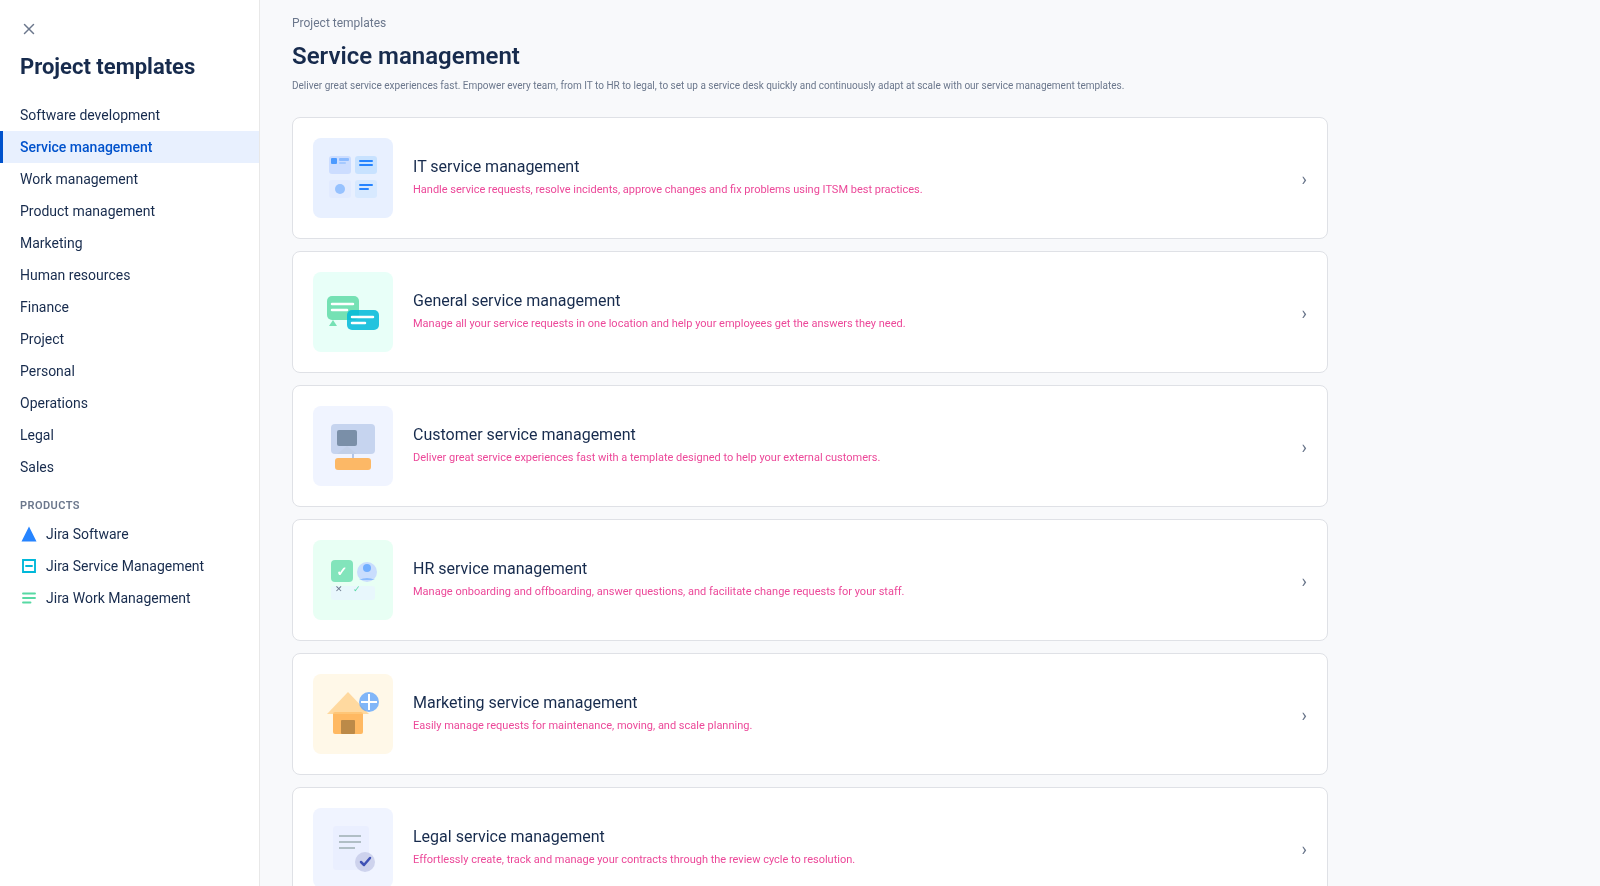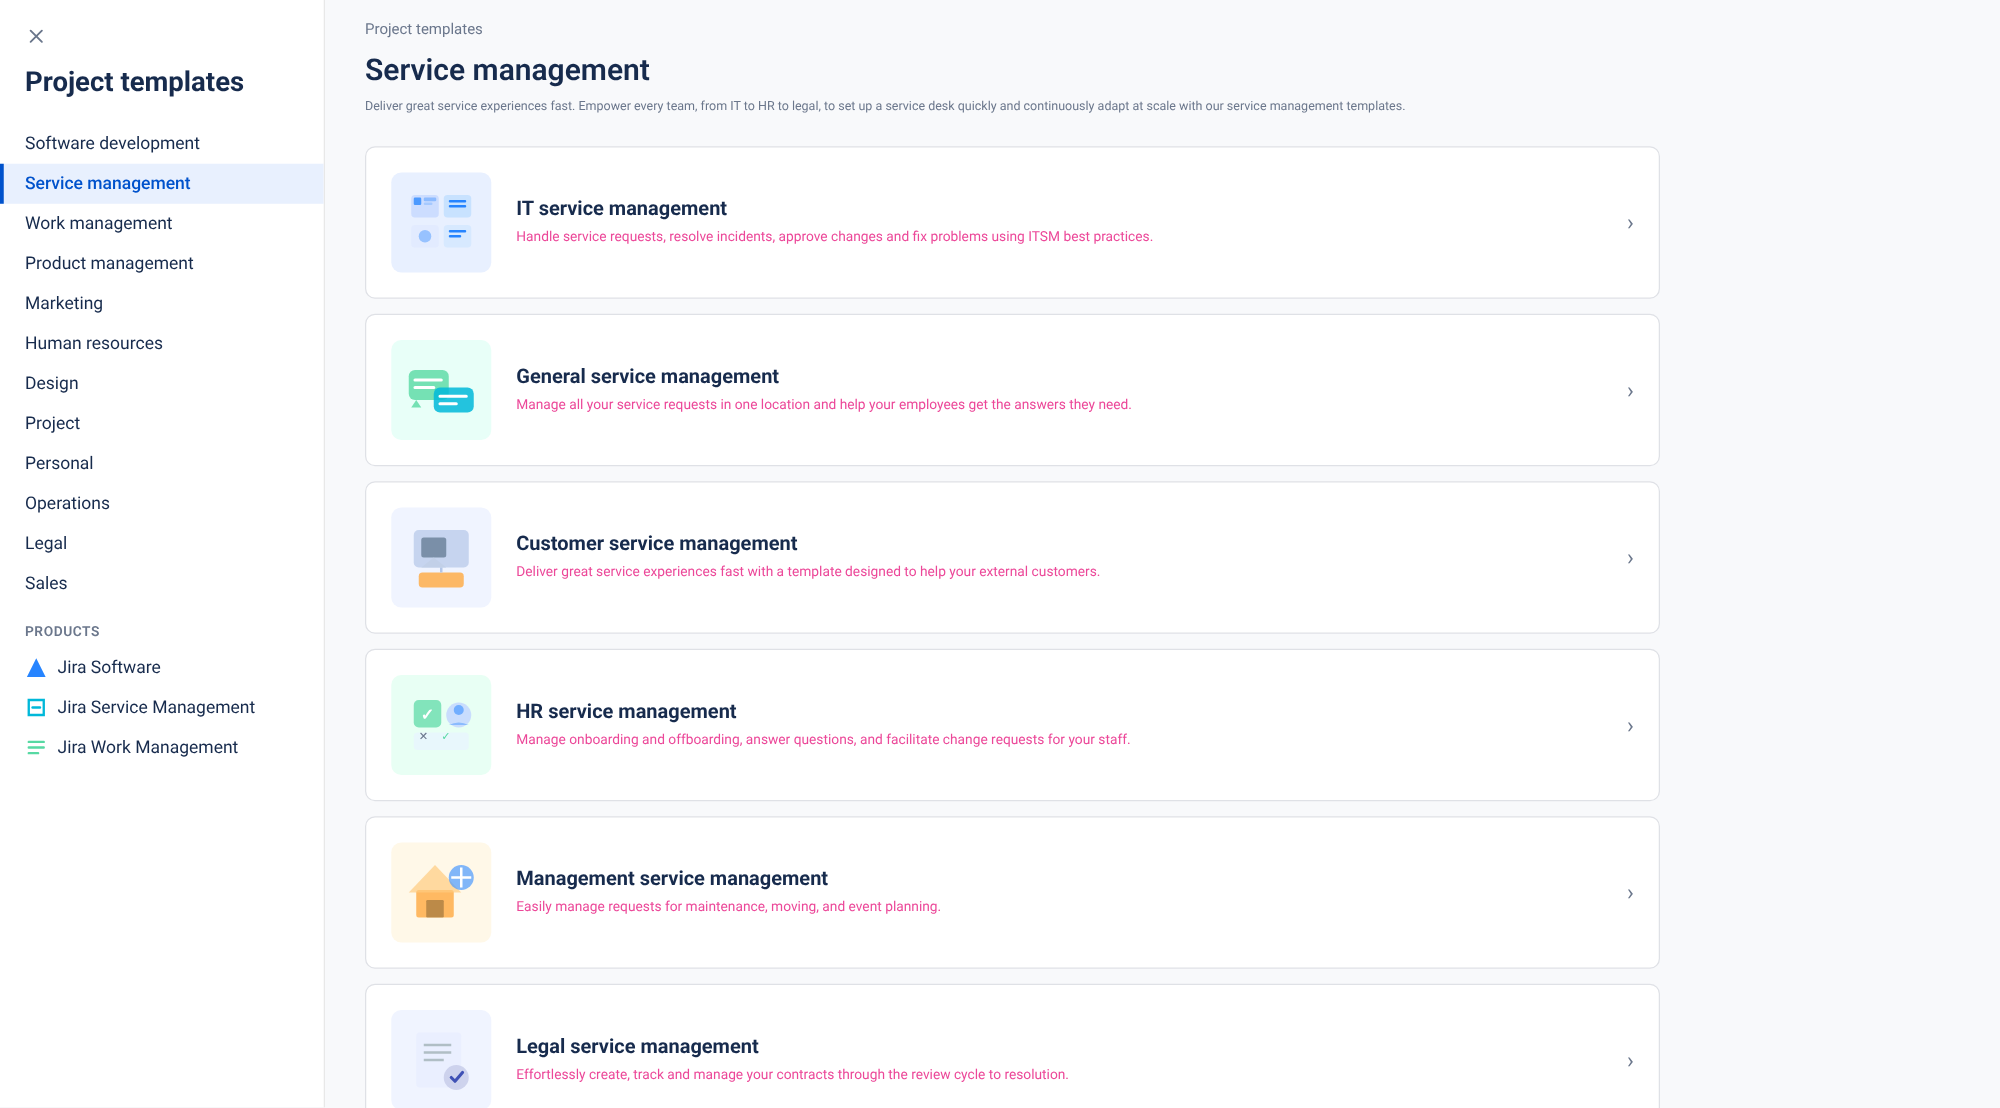--- a/index.html
+++ b/index.html
@@ -124,21 +124,21 @@
       align-items: center;
       justify-content: center;
       overflow: hidden;
     }
 
     .template-content {
       flex: 1;
     }
     .template-name {
       font-size: 16px;
-      font-weight: 700;
+      font-weight: 400;
       color: #172b4d;
       margin-bottom: 6px;
     }
     .template-desc {
       font-size: 11px;
       color: #ec4899;
       line-height: 1.5;
     }
     .template-arrow {
       color: #6b778c;
@@ -170,21 +170,21 @@
       <li>
         <a href="#">Product management</a>
       </li>
       <li>
         <a href="#">Marketing</a>
       </li>
       <li>
         <a href="#">Human resources</a>
       </li>
       <li>
-        <a href="#">Design</a>
+        <a href="#">Finance</a>
       </li>
       <li>
         <a href="#">Project</a>
       </li>
       <li>
         <a href="#">Personal</a>
       </li>
       <li>
         <a href="#">Operations</a>
       </li>
@@ -307,22 +307,22 @@
     <svg width="60" height="60" viewBox="0 0 60 60">
       <rect x="10" y="28" width="30" height="22" rx="2" fill="#ffa940" opacity="0.8"></rect>
       <polygon points="4,30 25,8 46,30" fill="#ffcc80" opacity="0.7"></polygon>
       <rect x="18" y="36" width="14" height="14" rx="1" fill="#7a5c2e" opacity="0.5"></rect>
       <circle cx="46" cy="18" r="10" fill="#4c9aff" opacity="0.7"></circle>
       <line x1="46" y1="10" x2="46" y2="26" stroke="white" stroke-width="2"></line>
       <line x1="38" y1="18" x2="54" y2="18" stroke="white" stroke-width="2"></line>
     </svg>
     </div>
     <div class="template-content">
-      <div class="template-name">Management service management</div>
-      <div class="template-desc">Easily manage requests for maintenance, moving, and event planning.</div>
+      <div class="template-name">Marketing service management</div>
+      <div class="template-desc">Easily manage requests for maintenance, moving, and scale planning.</div>
     </div>
     <div class="template-arrow">›</div>
   </div>
       <div class="template-card">
     <div class="template-icon" style="background:#f0f4ff">
 
     <svg width="60" height="60" viewBox="0 0 60 60">
       <rect x="10" y="8" width="36" height="44" rx="3" fill="#e8eeff" opacity="0.8"></rect>
       <line x1="16" y1="18" x2="38" y2="18" stroke="#b0bec5" stroke-width="2"></line>
       <line x1="16" y1="24" x2="38" y2="24" stroke="#b0bec5" stroke-width="2"></line>

